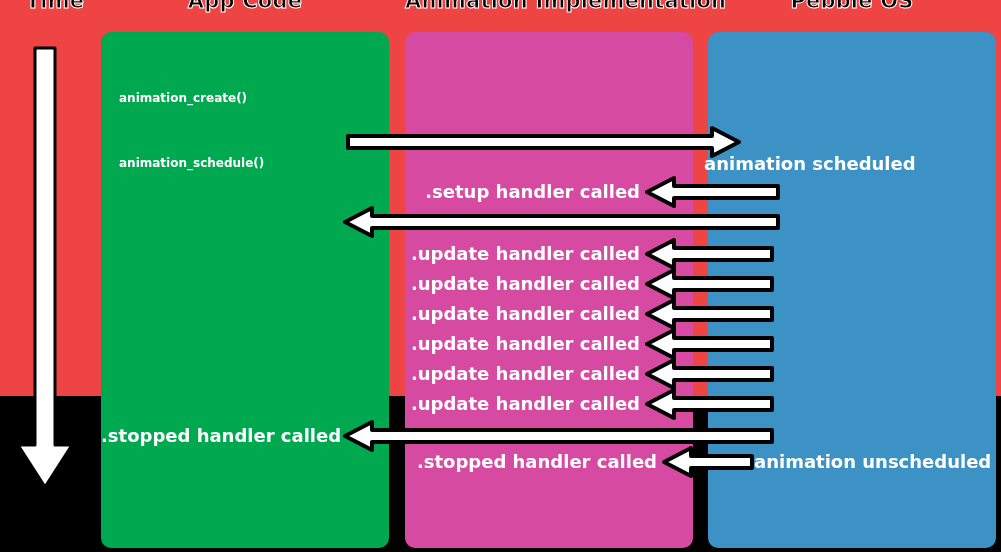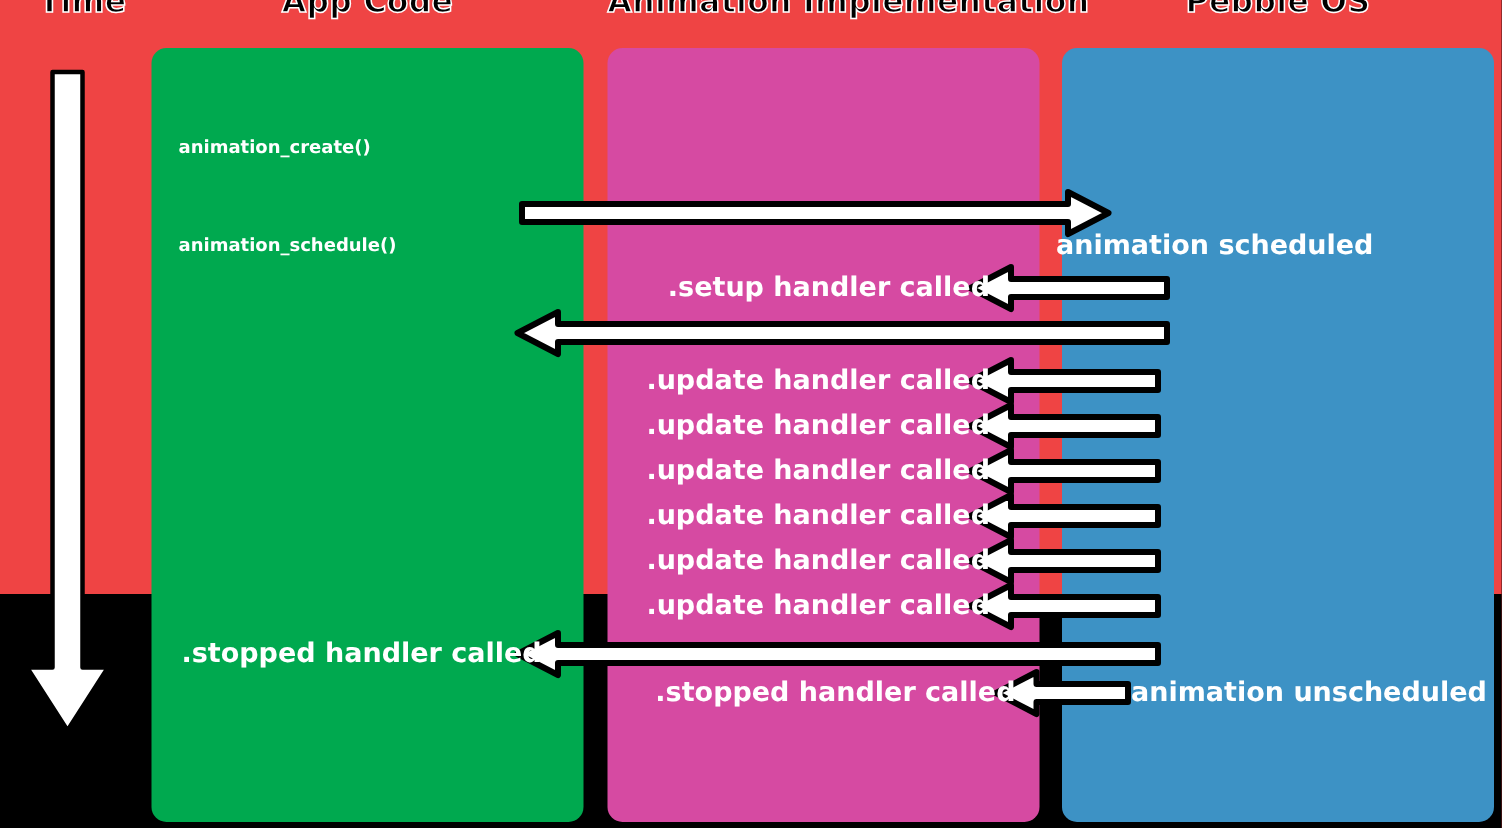--- a/index.html
+++ b/index.html
@@ -42,21 +42,21 @@
   
   .row-label{
     position:absolute;
     font-family:"DejaVu Sans", sans-serif;
     font-weight:700;
     font-size:18px;
     line-height:20px;
     color:#ffffff;
     white-space:nowrap;
   }
-  .row-label.right{text-align:right;padding-left:20px;}
+  .row-label.right{text-align:right;}
   .row-label.left {text-align:left;}
 
   
   .code-block{
     position:absolute;
     left:119px;
     top:45px;
     font-family:"DejaVu Sans", sans-serif;
     font-weight:700;
     font-size:12px;

